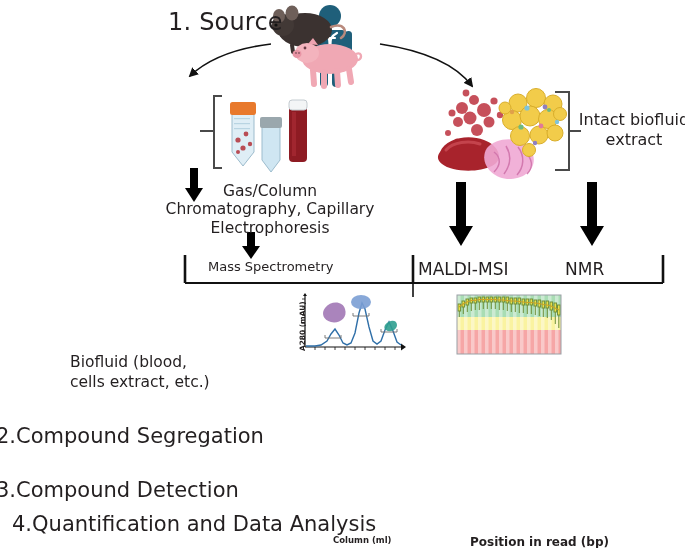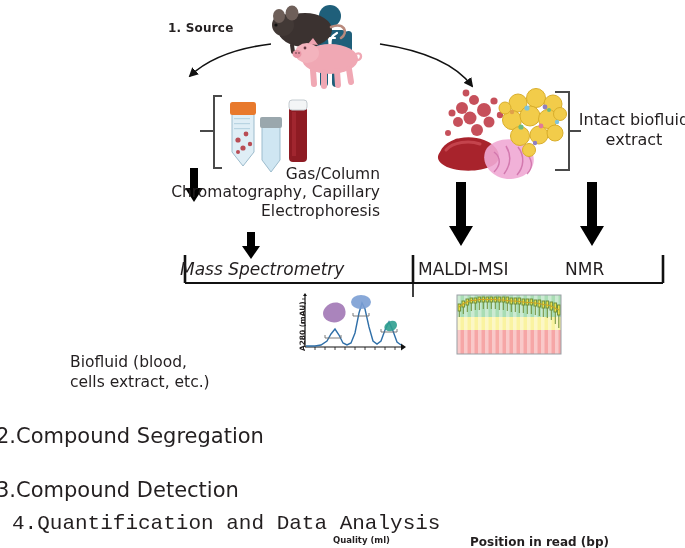--- a/index.html
+++ b/index.html
@@ -5,30 +5,30 @@
   html,body{margin:0;padding:0;background:#ffffff;}
   body{
     width:685px;height:548px;position:relative;overflow:hidden;
     font-family:"DejaVu Sans","Liberation Sans",sans-serif;
     color:#231f20;
   }
   .abs{position:absolute;}
   .txt{white-space:pre;line-height:1.18;}
 
   
-  #source-label{left:168px;top:21px;font-size:12px;letter-spacing:.2px;font-weight:bold;}
+  #source-label{left:168px;top:8px;font-size:24px;letter-spacing:.2px;}
   #step2{left:-4px;top:424px;font-size:21px;}
   #step3{left:-4px;top:478px;font-size:21px;}
-  #step4{left:12px;top:512px;font-size:21px;font-family:Liberation Mono, monospace;}
-
-  
-  #chrom-label{left:160px;top:165px;font-size:15.5px;text-align:right;width:220px;}
+  #step4{left:12px;top:512px;font-size:21px;}
+
+  
+  #chrom-label{left:160px;top:182px;font-size:15.5px;text-align:center;width:220px;}
   #intact-label{left:578px;top:110px;font-size:16px;text-align:center;width:112px;line-height:1.25;}
   #biofluid-label{left:70px;top:352px;font-size:15.5px;text-align:left;width:190px;line-height:1.3;}
-  #ms-label{left:180px;top:259px;font-size:17px;font-style:italic;}
+  #ms-label{left:208px;top:259px;font-size:13px;}
   #maldi-label{left:418px;top:259px;font-size:17px;}
   #nmr-label{left:565px;top:259px;font-size:17px;text-align:right;}
 
   
   #vol-axis{left:333px;top:535px;font-size:8.5px;font-weight:bold;}
   #pos-axis{left:470px;top:535px;font-size:12px;font-weight:bold;}
 
   
   #chrom-card{left:289px;top:289px;width:118px;height:70px;}
   #qual-card{left:443px;top:284px;width:122px;height:76px;}
@@ -244,21 +244,21 @@
 
 <div class="abs txt" id="nmr-label">NMR</div>
 
 <div class="abs txt" id="biofluid-label">Biofluid (blood,
 cells extract, etc.)</div>
 
 <div class="abs txt" id="step2">2.Compound Segregation</div>
 <div class="abs txt" id="step3">3.Compound Detection</div>
 <div class="abs txt" id="step4">4.Quantification and Data Analysis</div>
 
-<div class="abs txt" id="vol-axis">Quality (ml)</div>
+<div class="abs txt" id="vol-axis">Column (ml)</div>
 <div class="abs txt" id="pos-axis">Position in read (bp)</div>
 
 <div class="abs" id="chrom-card">
   <div class="vaxis" style="left:9px;top:62px;">A280 (mAU)</div>
   <svg width="118" height="70" viewBox="0 0 118 70">
     <rect x="0" y="0" width="118" height="70" fill="#ffffff"></rect>
     <line x1="16" y1="6" x2="16" y2="58" stroke="#111" stroke-width="1.2"></line>
     <line x1="16" y1="58" x2="112" y2="58" stroke="#111" stroke-width="1.2"></line>
     <path d="M112,54.5 l5,3.5 l-5,3.5 z" fill="#111"></path>
     <path d="M16,4 l-2,3 h4 z" fill="#111"></path>

